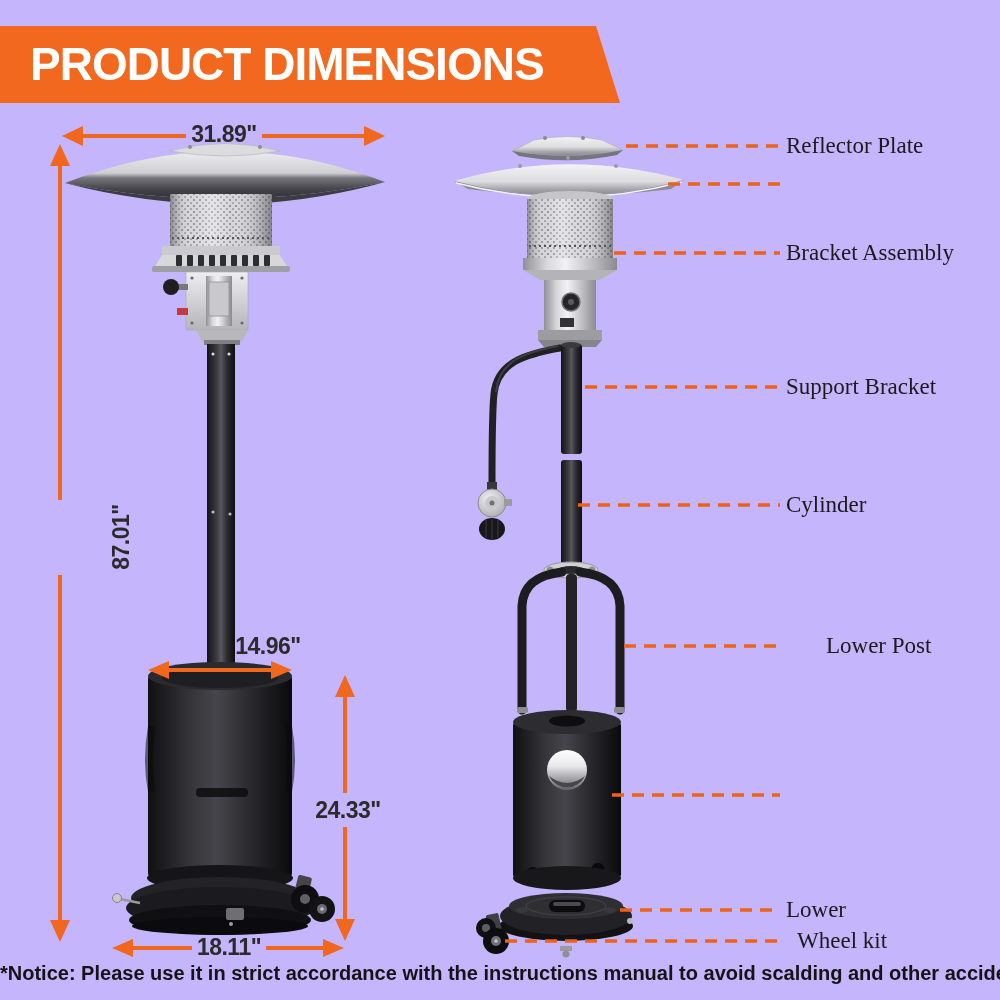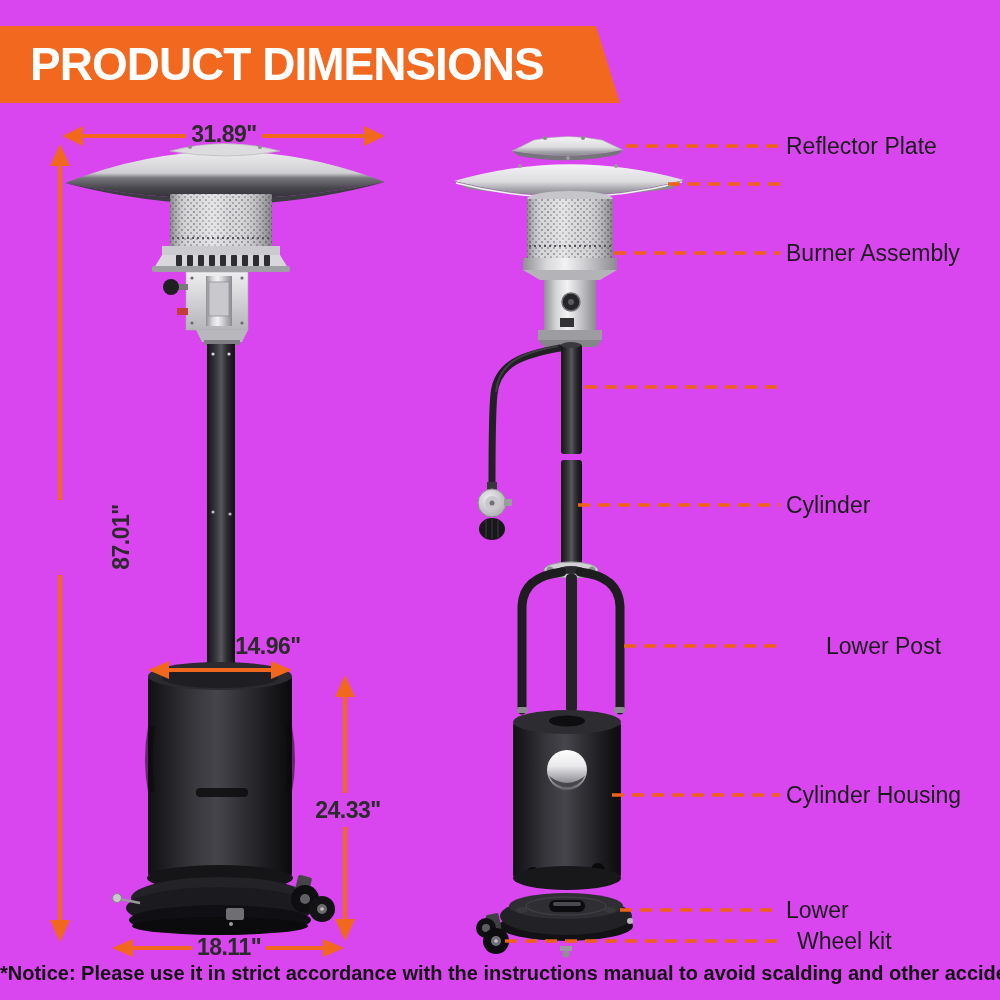--- a/index.html
+++ b/index.html
@@ -1,39 +1,39 @@
 <!DOCTYPE html>
 <html><head>
 <meta charset="utf-8">
 <style>
   html,body{margin:0;padding:0;}
   .canvas{
     position:relative;width:1000px;height:1000px;overflow:hidden;
-    background:#d946ef;font-family:"Liberation Sans",sans-serif;
+    background:#c4b5fd;font-family:"Liberation Sans",sans-serif;
   }
   .banner{
     position:absolute;left:0;top:26px;width:622px;height:77px;
     background:#F1681E;
     clip-path:polygon(0 0,596px 0,620px 77px,0 77px);
   }
   .banner span{
     display:block;padding-left:30px;line-height:77px;
     font-size:46px;font-weight:bold;color:#ffffff;letter-spacing:-1px;
     white-space:nowrap;
   }
   svg.diagram{position:absolute;left:0;top:0;}
   .dim{
     position:absolute;transform:translate(-50%,-50%);
     font-size:23px;font-weight:bold;color:#2b2b2b;letter-spacing:-0.5px;
     white-space:nowrap;
   }
   .dim.rot{transform:translate(-50%,-50%) rotate(-90deg);}
   .part{
     position:absolute;left:786px;transform:translateY(-50%);
-    font-size:23px;color:#1b1b1b;white-space:nowrap;
+    font-size:23px;color:#1b1b1b;white-space:nowrap;font-family:Liberation Serif, serif;
   }
   .notice{
     position:absolute;left:0;top:962px;width:1000px;text-align:center;
     font-size:20px;font-weight:600;color:#141414;white-space:nowrap;
   }
 </style>
 </head>
 <body>
 
 <div class="canvas">
@@ -298,22 +298,22 @@
     </g>
   </svg>
 
   <div class="dim" style="left:224px;top:134px;">31.89"</div>
   <div class="dim rot" style="left:121px;top:537px;">87.01"</div>
   <div class="dim" style="left:268px;top:646px;">14.96"</div>
   <div class="dim" style="left:348px;top:810px;">24.33"</div>
   <div class="dim" style="left:229px;top:947px;">18.11"</div>
 
   <div class="part" style="top:146px;">Reflector Plate</div>
-  <div class="part" style="top:253px;">Burner Assembly</div>
+  <div class="part" style="top:253px;">Bracket Assembly</div>
+  <div class="part" style="top:387px;">Support Bracket</div>
   <div class="part" style="top:505px;">Cylinder</div>
   <div class="part" style="top:646px;margin-left:40px;">Lower Post</div>
-  <div class="part" style="top:795px;">Cylinder Housing</div>
   <div class="part" style="top:910px;">Lower</div>
   <div class="part" style="top:941px;margin-left:11px;">Wheel kit</div>
 
   <div class="notice">*Notice: Please use it in strict accordance with the instructions manual to avoid scalding and other accidents.</div>
 
 </div>
 
 </body></html>

